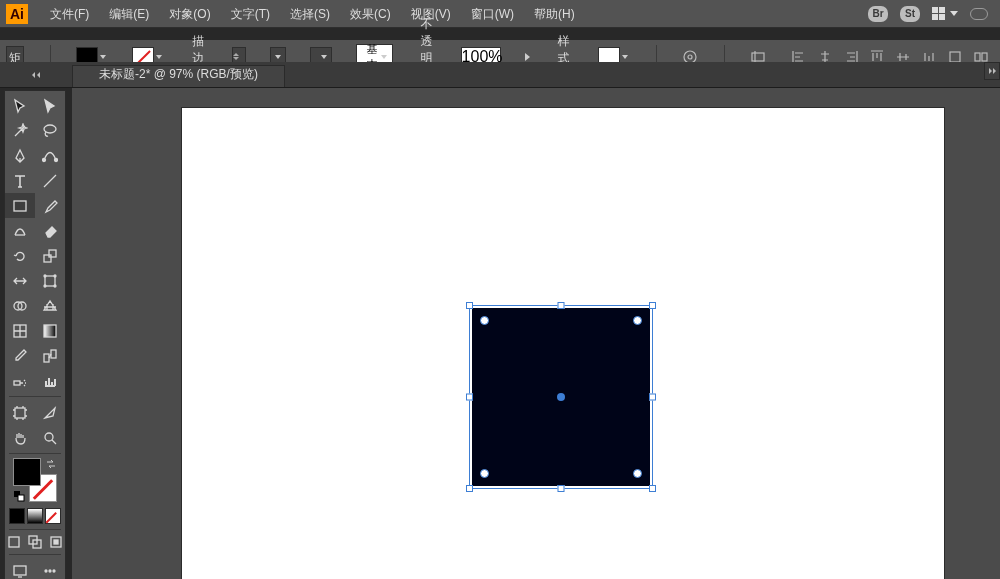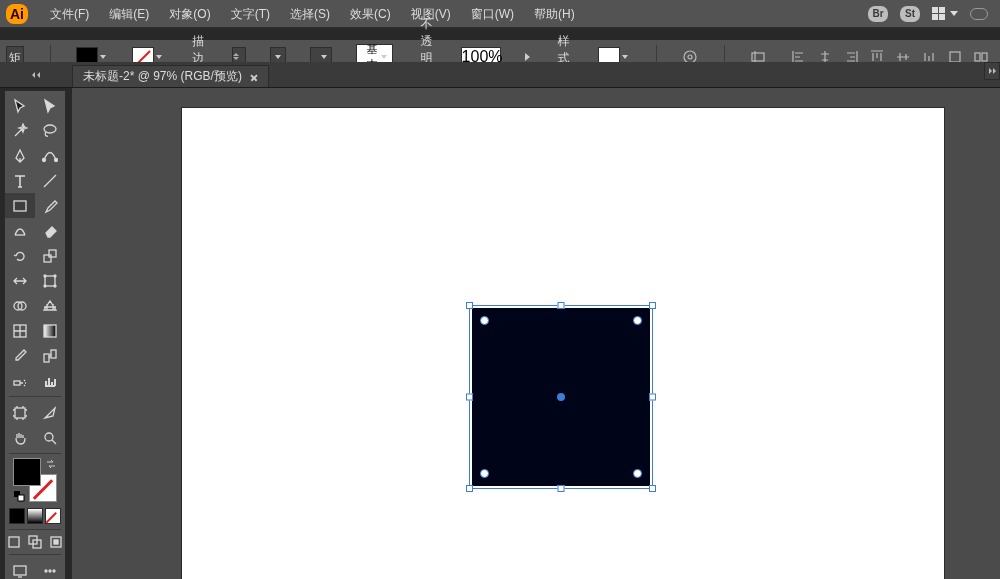--- a/index.html
+++ b/index.html
@@ -1,20 +1,20 @@
 <!DOCTYPE html>
 <html><head>
 <meta charset="utf-8">
 <style>
   * { box-sizing: border-box; margin: 0; padding: 0; font-family: "Microsoft YaHei", Arial, sans-serif; }
   body { width: 1000px; height: 579px; background: #282828; overflow: hidden; font-size: 12px; color: #ddd; }
 
   
   .menubar { height: 28px; background: #535353; display: flex; align-items: center; padding: 0 6px; border-bottom: 1px solid #2e2e2e; }
-  .ai-logo { width: 22px; height: 20px; background: #ff9a00; color: #330000; font-weight: bold; font-size: 14px; text-align: center; line-height: 20px; margin-right: 12px; border-radius: 8px; }
+  .ai-logo { width: 22px; height: 20px; background: #ff9a00; color: #330000; font-weight: bold; font-size: 14px; text-align: center; line-height: 20px; margin-right: 12px; border-radius: 0; }
   .menu-item { padding: 16px 10px; cursor: default; line-height: 28px; }
   .menu-right { margin-left: auto; display: flex; align-items: center; gap: 12px; padding-right: 6px; }
   .small-badge { width:20px;height:16px;background:#bdbdbd;color:#3a3a3a;font-size:10px;font-weight:bold;text-align:center;line-height:16px;border-radius:7px;}
   .grid-icon { width:14px;height:14px;display:flex;flex-wrap:wrap;gap:1px;}
   .grid-icon span{width:6px;height:6px;background:#ddd;}
   .cloud-icon{width:18px;height:12px;border:1px solid #9a9a9a;border-radius:8px;position:relative;}
   .tri-dn{width:0;height:0;border-left:4px solid transparent;border-right:4px solid transparent;border-top:5px solid #ddd;}
 
   
   .controlbar { height: 34px; background: #535353; display: flex; align-items: center; padding: 0 6px; border-bottom: 1px solid #222; gap:24px;margin-top:12px;}
@@ -47,21 +47,21 @@
 
   
   .right-dock{position:absolute;right:0;top:62px;width:16px;height:18px;background:#3f3f3f;border:1px solid #2a2a2a;display:flex;align-items:center;justify-content:center;}
   .right-dock .arrows{display:flex;gap:1px;}
   .right-dock .arrows span{width:0;height:0;border-top:3px solid transparent;border-bottom:3px solid transparent;border-left:3px solid #bbb;}
 
   
   .tabstrip{position:absolute;left:72px;top:62px;right:0;height:26px;background:#3a3a3a;display:flex;align-items:flex-end;border-bottom:1px solid #1c1c1c;}
   .left-toggle{position:absolute;left:0;top:62px;width:72px;height:26px;background:#3a3a3a;border-bottom:1px solid #1c1c1c;display:flex;align-items:center;justify-content:center;gap:2px;}
   .left-toggle span,.right-dock .arrows span.l{width:0;height:0;border-top:3px solid transparent;border-bottom:3px solid transparent;border-right:3px solid #bbb;}
-  .doctab{height:22px;background:#434343;padding:0 10px;display:flex;align-items:center;gap:8px;border-top:1px solid #2a2a2a;border-left:1px solid #2a2a2a;border-right:1px solid #2a2a2a;}
+  .doctab{height:22px;background:#434343;padding:0 26px;display:flex;align-items:center;gap:8px;border-top:1px solid #2a2a2a;border-left:1px solid #2a2a2a;border-right:1px solid #2a2a2a;flex-direction:column;}
   .doctab .close{width:8px;height:8px;position:relative;}
   .doctab .close::before,.doctab .close::after{content:"";position:absolute;left:0;top:50%;width:8px;height:1.5px;background:#ccc;}
   .doctab .close::before{transform:rotate(45deg);}
   .doctab .close::after{transform:rotate(-45deg);}
 
   
   .toolbox{position:absolute;left:4px;top:90px;width:62px;background:#535353;border:1px solid #2a2a2a;padding:2px 0 6px;}
   .tool-row{display:flex;}
   .tool-cell{width:30px;height:25px;display:flex;align-items:center;justify-content:center;position:relative;cursor:default;}
   .tool-cell.active{background:#3d3d3d;}

